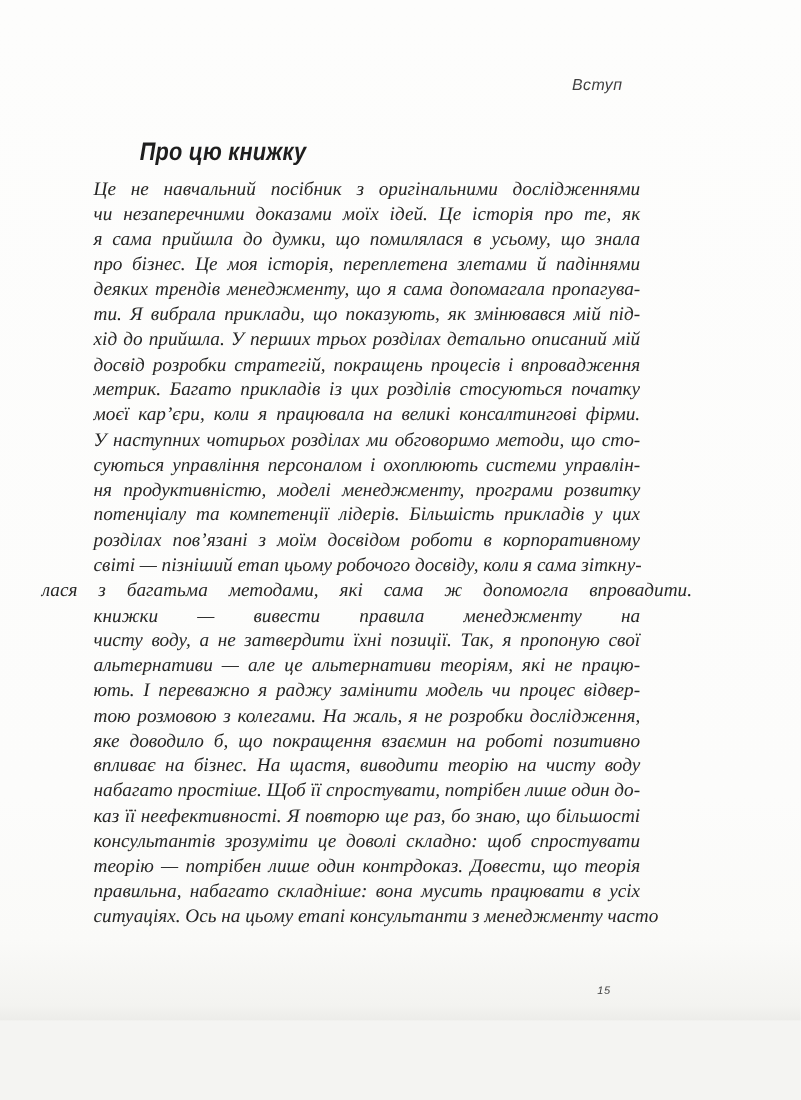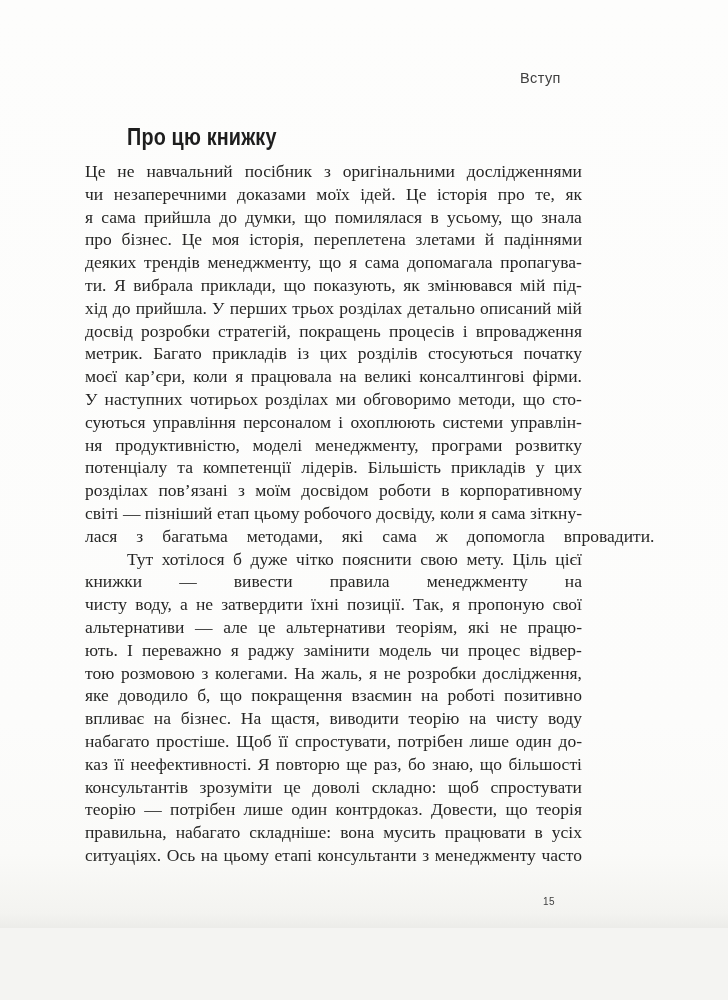--- a/index.html
+++ b/index.html
@@ -9,20 +9,21 @@
   .page {
     position: relative;
     width: 728px;
     height: 928px;
     margin: 0 auto;
     background: var(--paper, #fcfcfb);
     background-image: linear-gradient(180deg,
       #fdfdfc 0%, #fcfcfb 78%, #fafaf8 92%, #f3f3f0 98.5%, #ecece9 100%);
     overflow: hidden;
     color: var(--ink, #262625);
+    font-style: italic;
   }
 
   .running-header {
     position: absolute;
     top: 70px;
     left: 520px;
     font-family: "Liberation Sans", sans-serif;
     font-size: 14.5px;
     letter-spacing: 0.4px;
     color: var(--muted-ink, #3f3f3f);
@@ -52,21 +53,21 @@
     color: var(--ink, #262625);
   }
 
   
   .line {
     display: flex;
     justify-content: space-between;
     gap: 4.3px;
     white-space: nowrap;
   }
-  .line.flush { justify-content: space-between; gap: 19px; }
+  .line.flush { justify-content: center; gap: 19px; }
   .line.indent { padding-left: 42px; }
 
   .page-number {
     position: absolute;
     top: 896px;
     left: 543px;
     font-family: "Liberation Sans", sans-serif;
     font-size: 10px;
     letter-spacing: 0.5px;
     color: var(--muted-ink, #3f3f3f);
@@ -258,32 +259,20 @@
           <span>багатьма</span>
           <span>методами,</span>
           <span>які</span>
           <span>сама</span>
           <span>ж</span>
           <span>допомогла</span>
           <span>впровадити.</span>
         </div>
       </div>
       <div>
-        <div class="line indent">
-          <span>Тут</span>
-          <span>хотілося</span>
-          <span>б</span>
-          <span>дуже</span>
-          <span>чітко</span>
-          <span>пояснити</span>
-          <span>свою</span>
-          <span>мету.</span>
-          <span>Ціль</span>
-          <span>цієї</span>
-        </div>
         <div class="line">
           <span>книжки</span>
           <span>—</span>
           <span>вивести</span>
           <span>правила</span>
           <span>менеджменту</span>
           <span>на</span>
         </div>
         <div class="line">
           <span>чисту</span>

